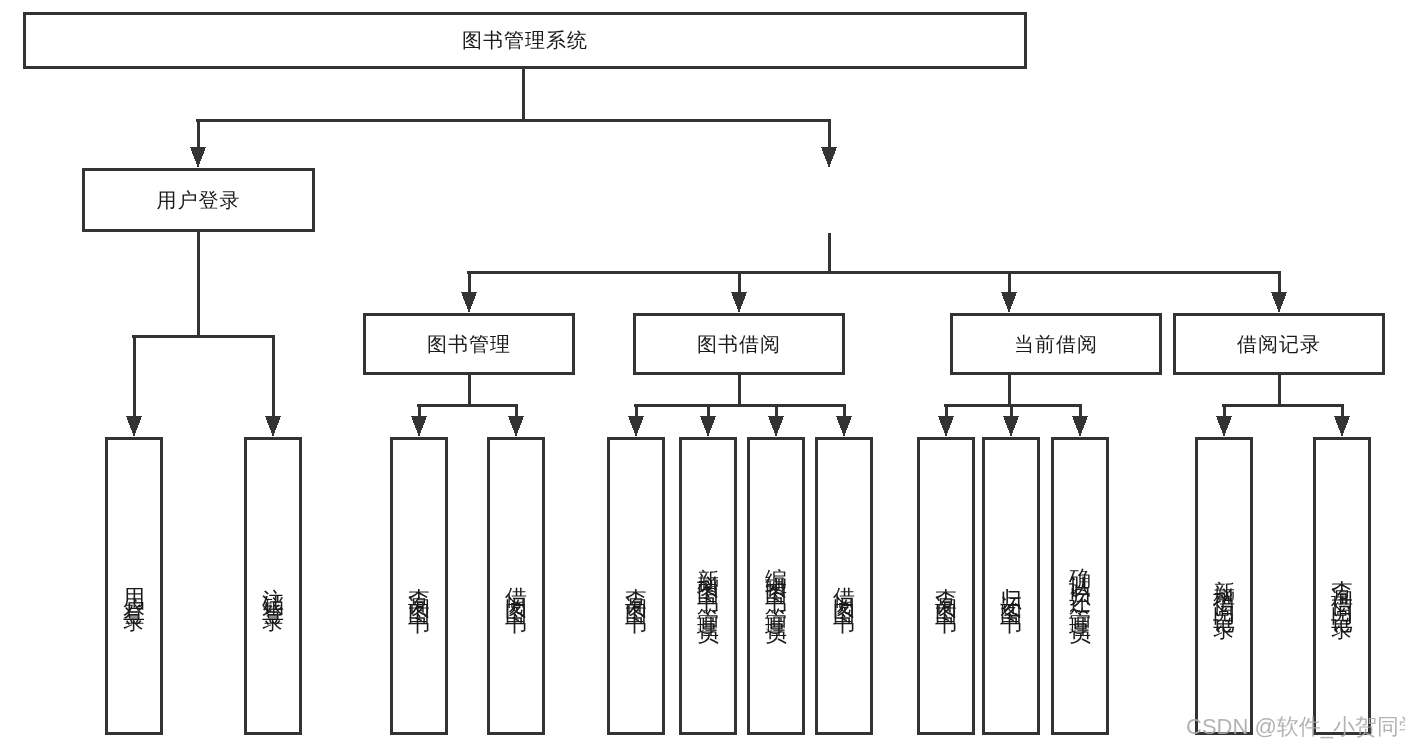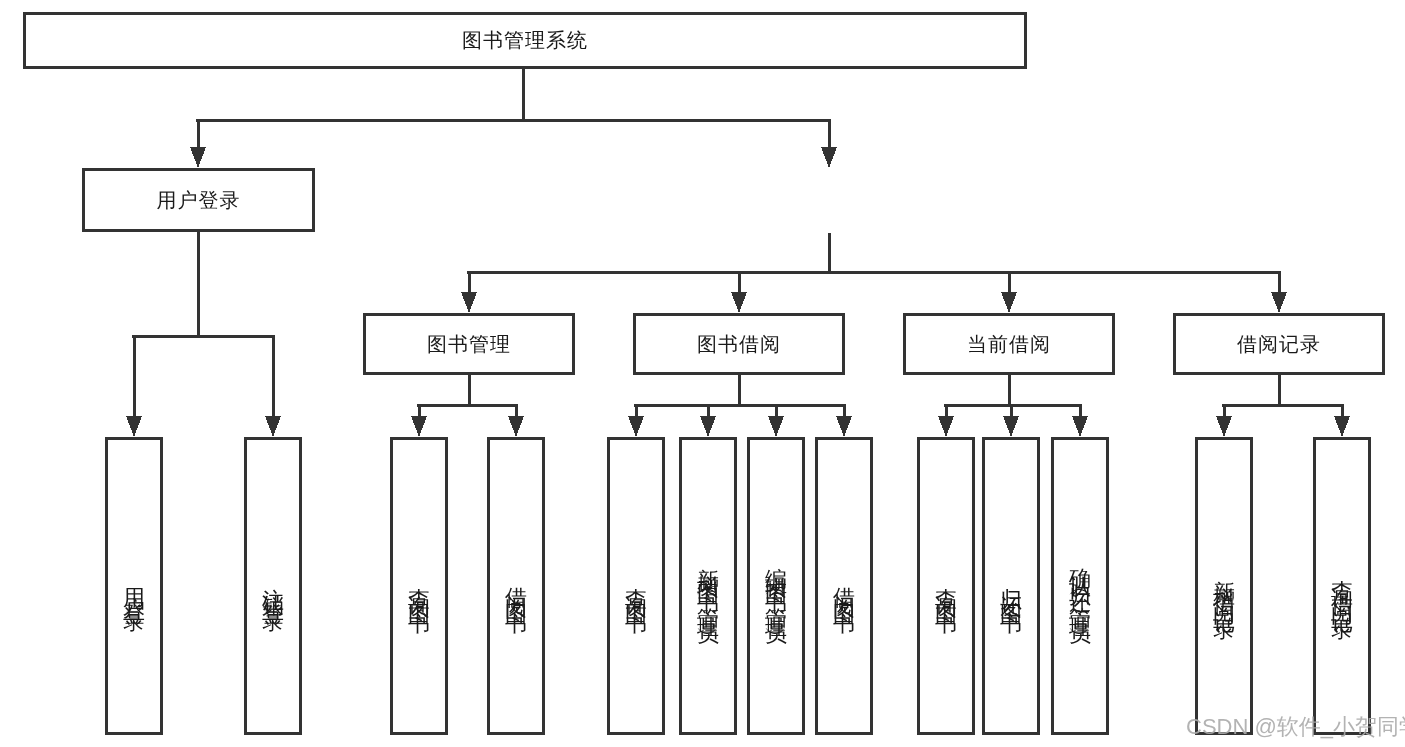--- a/index.html
+++ b/index.html
@@ -127,21 +127,21 @@
   <div class="node hnode" style="left:82px; top:168px; width:233px; height:64px;">
     <span>用户登录</span>
   </div>
 
   <div class="node hnode" style="left:363px; top:313px; width:212px; height:62px;">
     <span>图书管理</span>
   </div>
   <div class="node hnode" style="left:633px; top:313px; width:212px; height:62px;">
     <span>图书借阅</span>
   </div>
-  <div class="node hnode" style="left:903px; top:313px; width:212px; height:62px;">
+  <div class="node hnode" style="left:950px; top:313px; width:212px; height:62px;">
     <span>当前借阅</span>
   </div>
   <div class="node hnode" style="left:1173px; top:313px; width:212px; height:62px;">
     <span>借阅记录</span>
   </div>
 
   <div class="node leaf" style="left:105px; top:437px; width:58px; height:298px;">
     <span>用户登录</span>
   </div>
   <div class="node leaf" style="left:244px; top:437px; width:58px; height:298px;">

